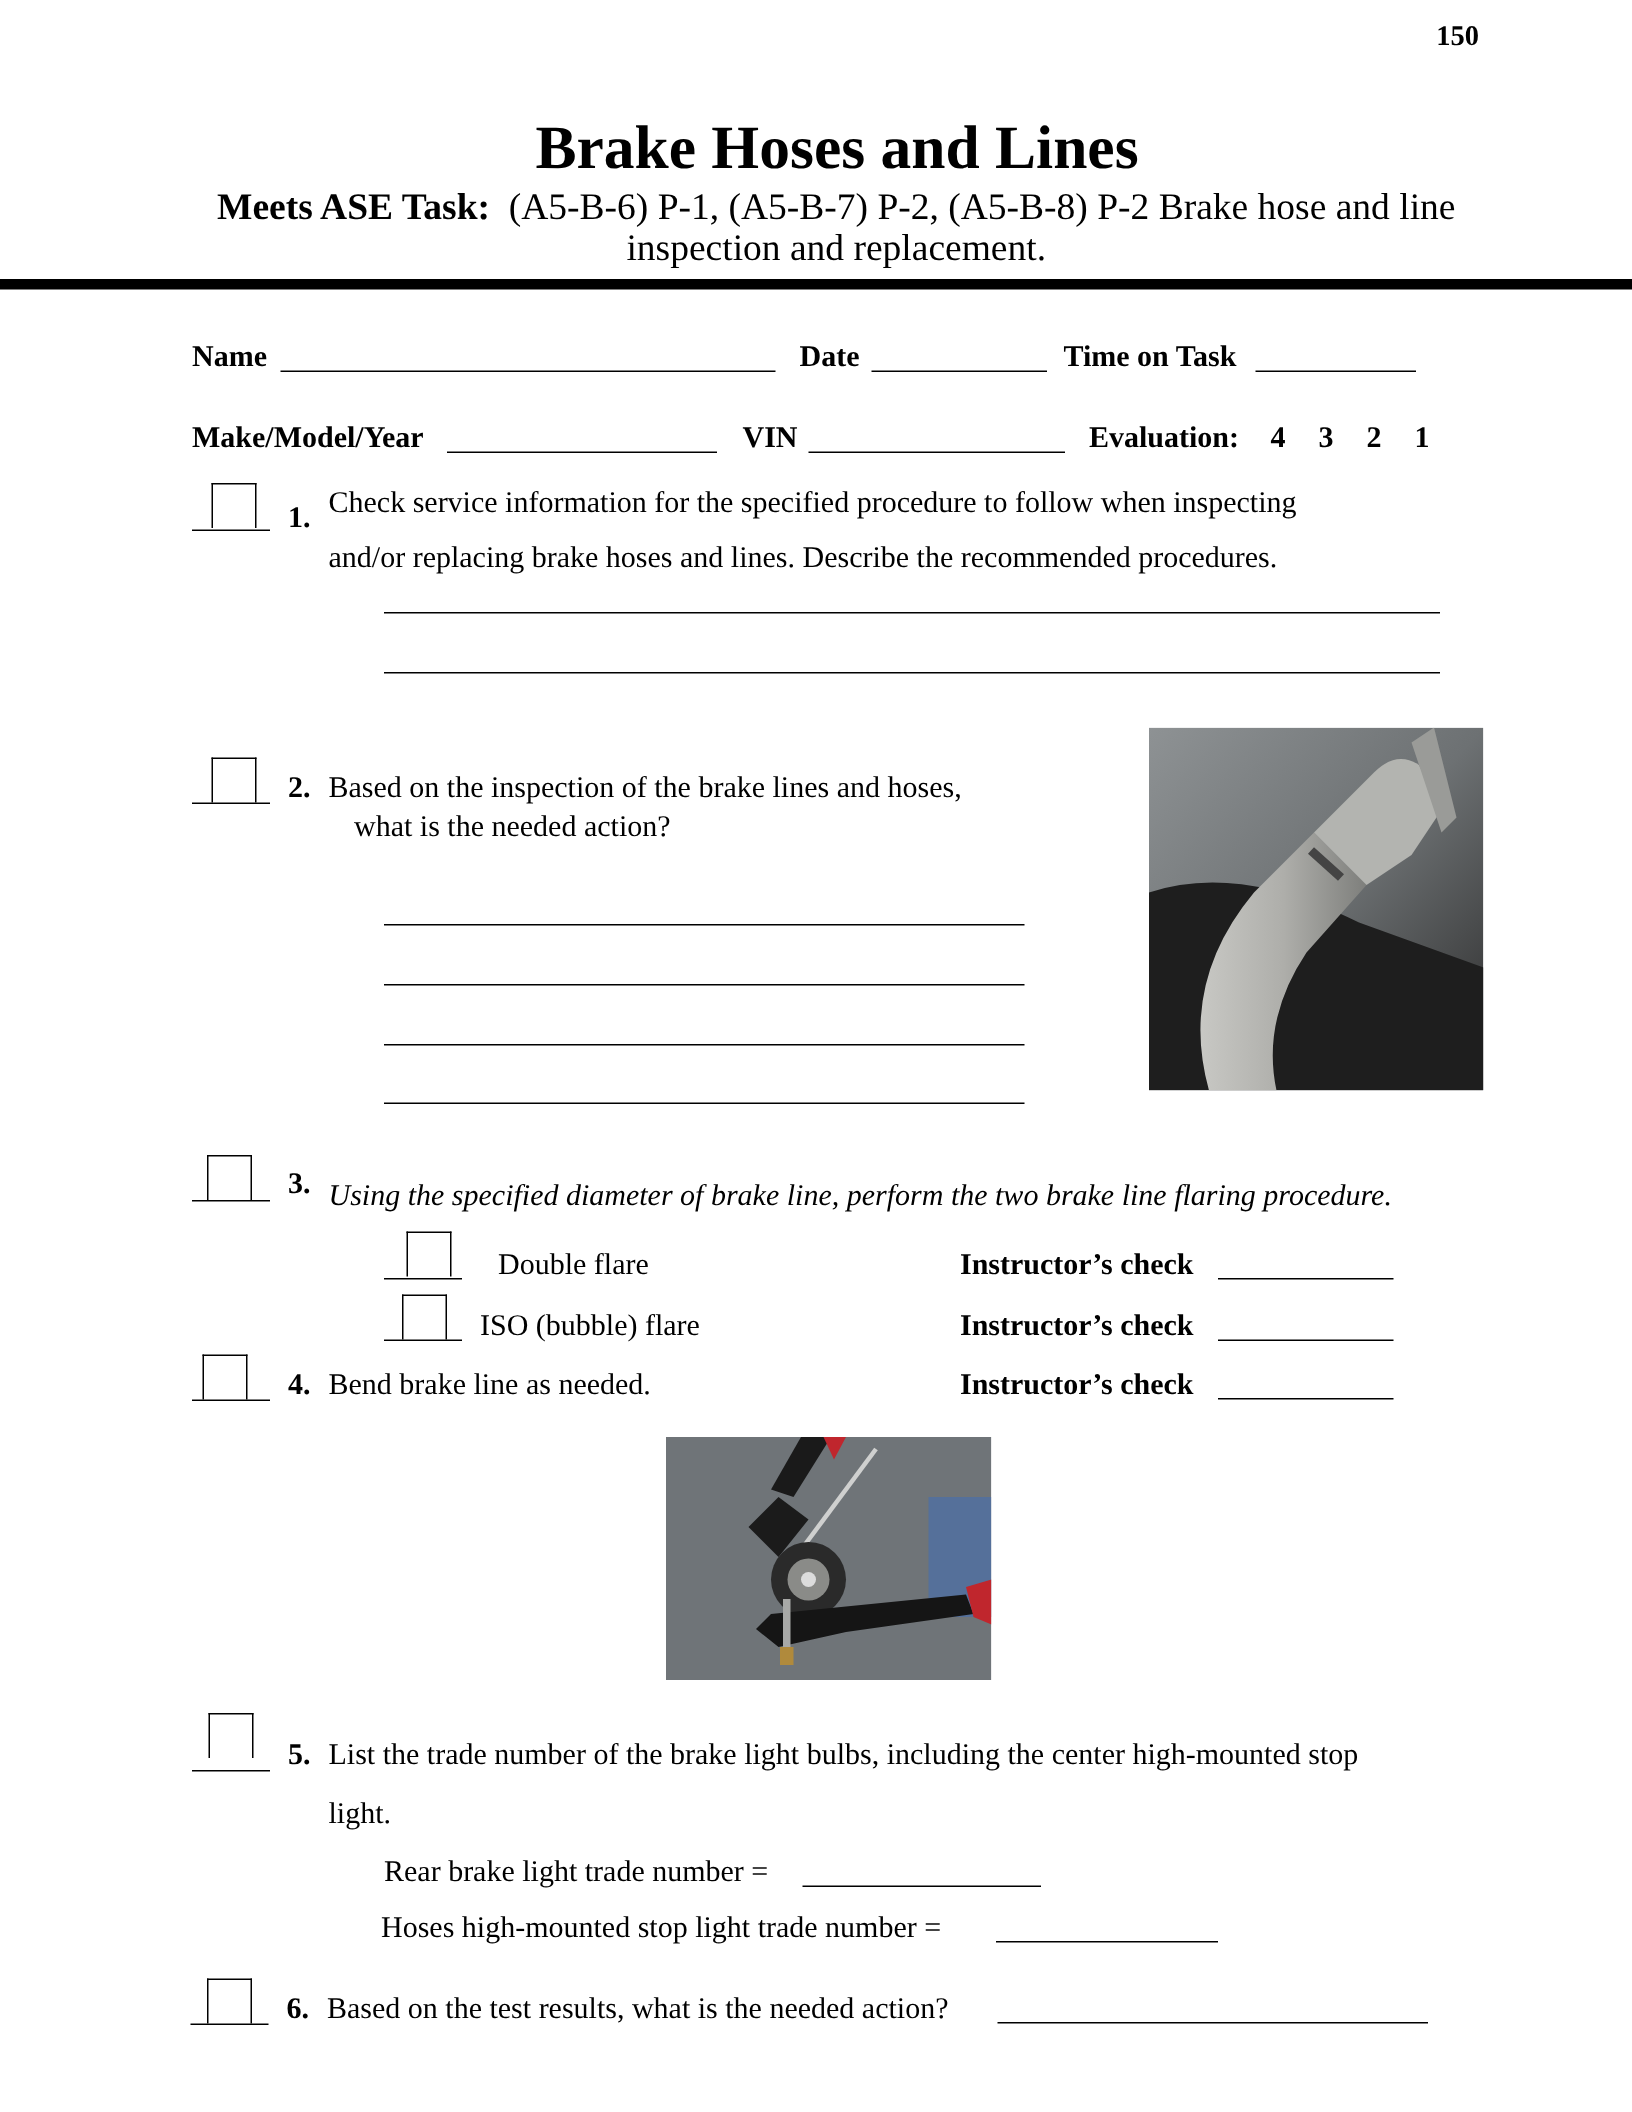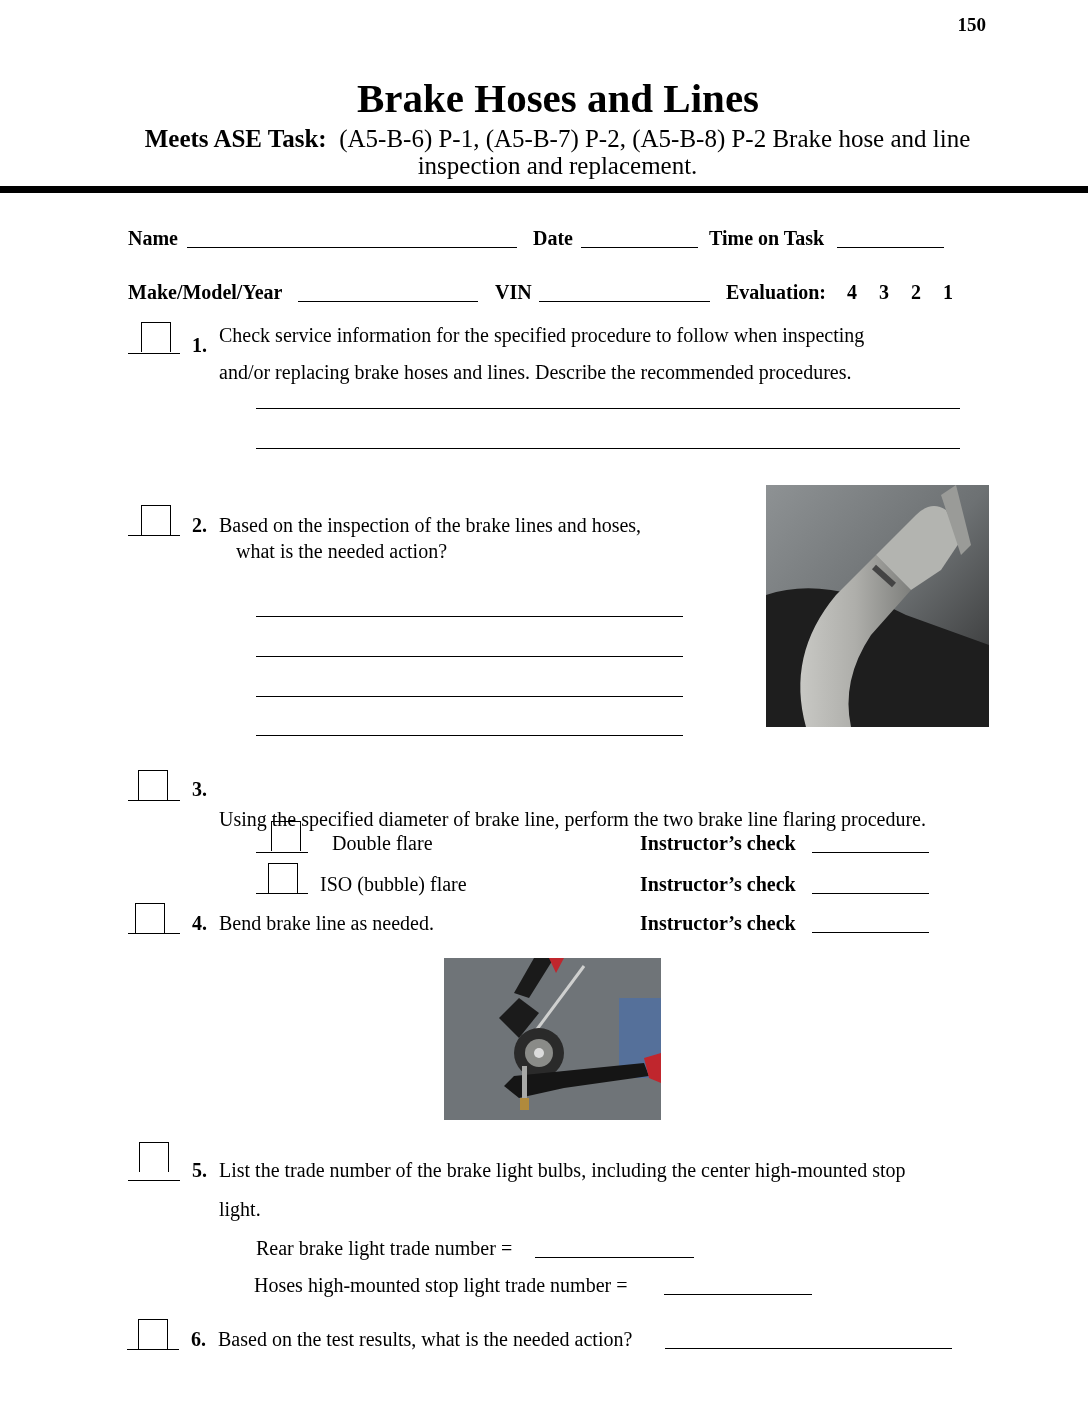--- a/index.html
+++ b/index.html
@@ -84,21 +84,21 @@
     <path d="M40 242 Q 20 170 70 110 L 110 70 L 145 105 L 105 150 Q 75 195 85 242 Z" fill="url(#hose)"></path>
     <path d="M110 70 L 150 30 Q 165 15 180 25 L 195 55 L 175 85 L 145 105 Z" fill="#b3b4b0"></path>
     <path d="M108 82 L 128 100" stroke="#444" stroke-width="6"></path>
     <path d="M175 10 L 190 0 L 205 60 L 195 70 Z" fill="#9a9b98"></path>
   </svg>
 </div>
 
 <div class="abs cb" style="left:138px;top:770px;"></div>
 <div class="abs cbline" style="left:128px;top:800px;"></div>
 <div class="abs f num" style="left:192px;top:778px;">3.</div>
-<div class="abs f" style="left:219px;top:808px;">Using the specified diameter of brake line, perform the two brake line flaring procedure.</div>
+<div class="abs f" style="left:219px;top:786px;font-style:italic;">Using the specified diameter of brake line, perform the two brake line flaring procedure.</div>
 
 <div class="abs cb" style="left:271px;top:821px;"></div>
 <div class="abs cbline" style="left:256px;top:852px;"></div>
 <div class="abs f" style="left:320px;top:832px;margin-left:12px;">Double flare</div>
 <div class="abs f b" style="left:640px;top:832px;">Instructor’s check</div>
 <div class="abs line" style="left:812px;top:852px;width:117px;"></div>
 
 <div class="abs cb" style="left:268px;top:863px;"></div>
 <div class="abs cbline" style="left:256px;top:893px;"></div>
 <div class="abs f" style="left:320px;top:873px;">ISO (bubble) flare</div>

